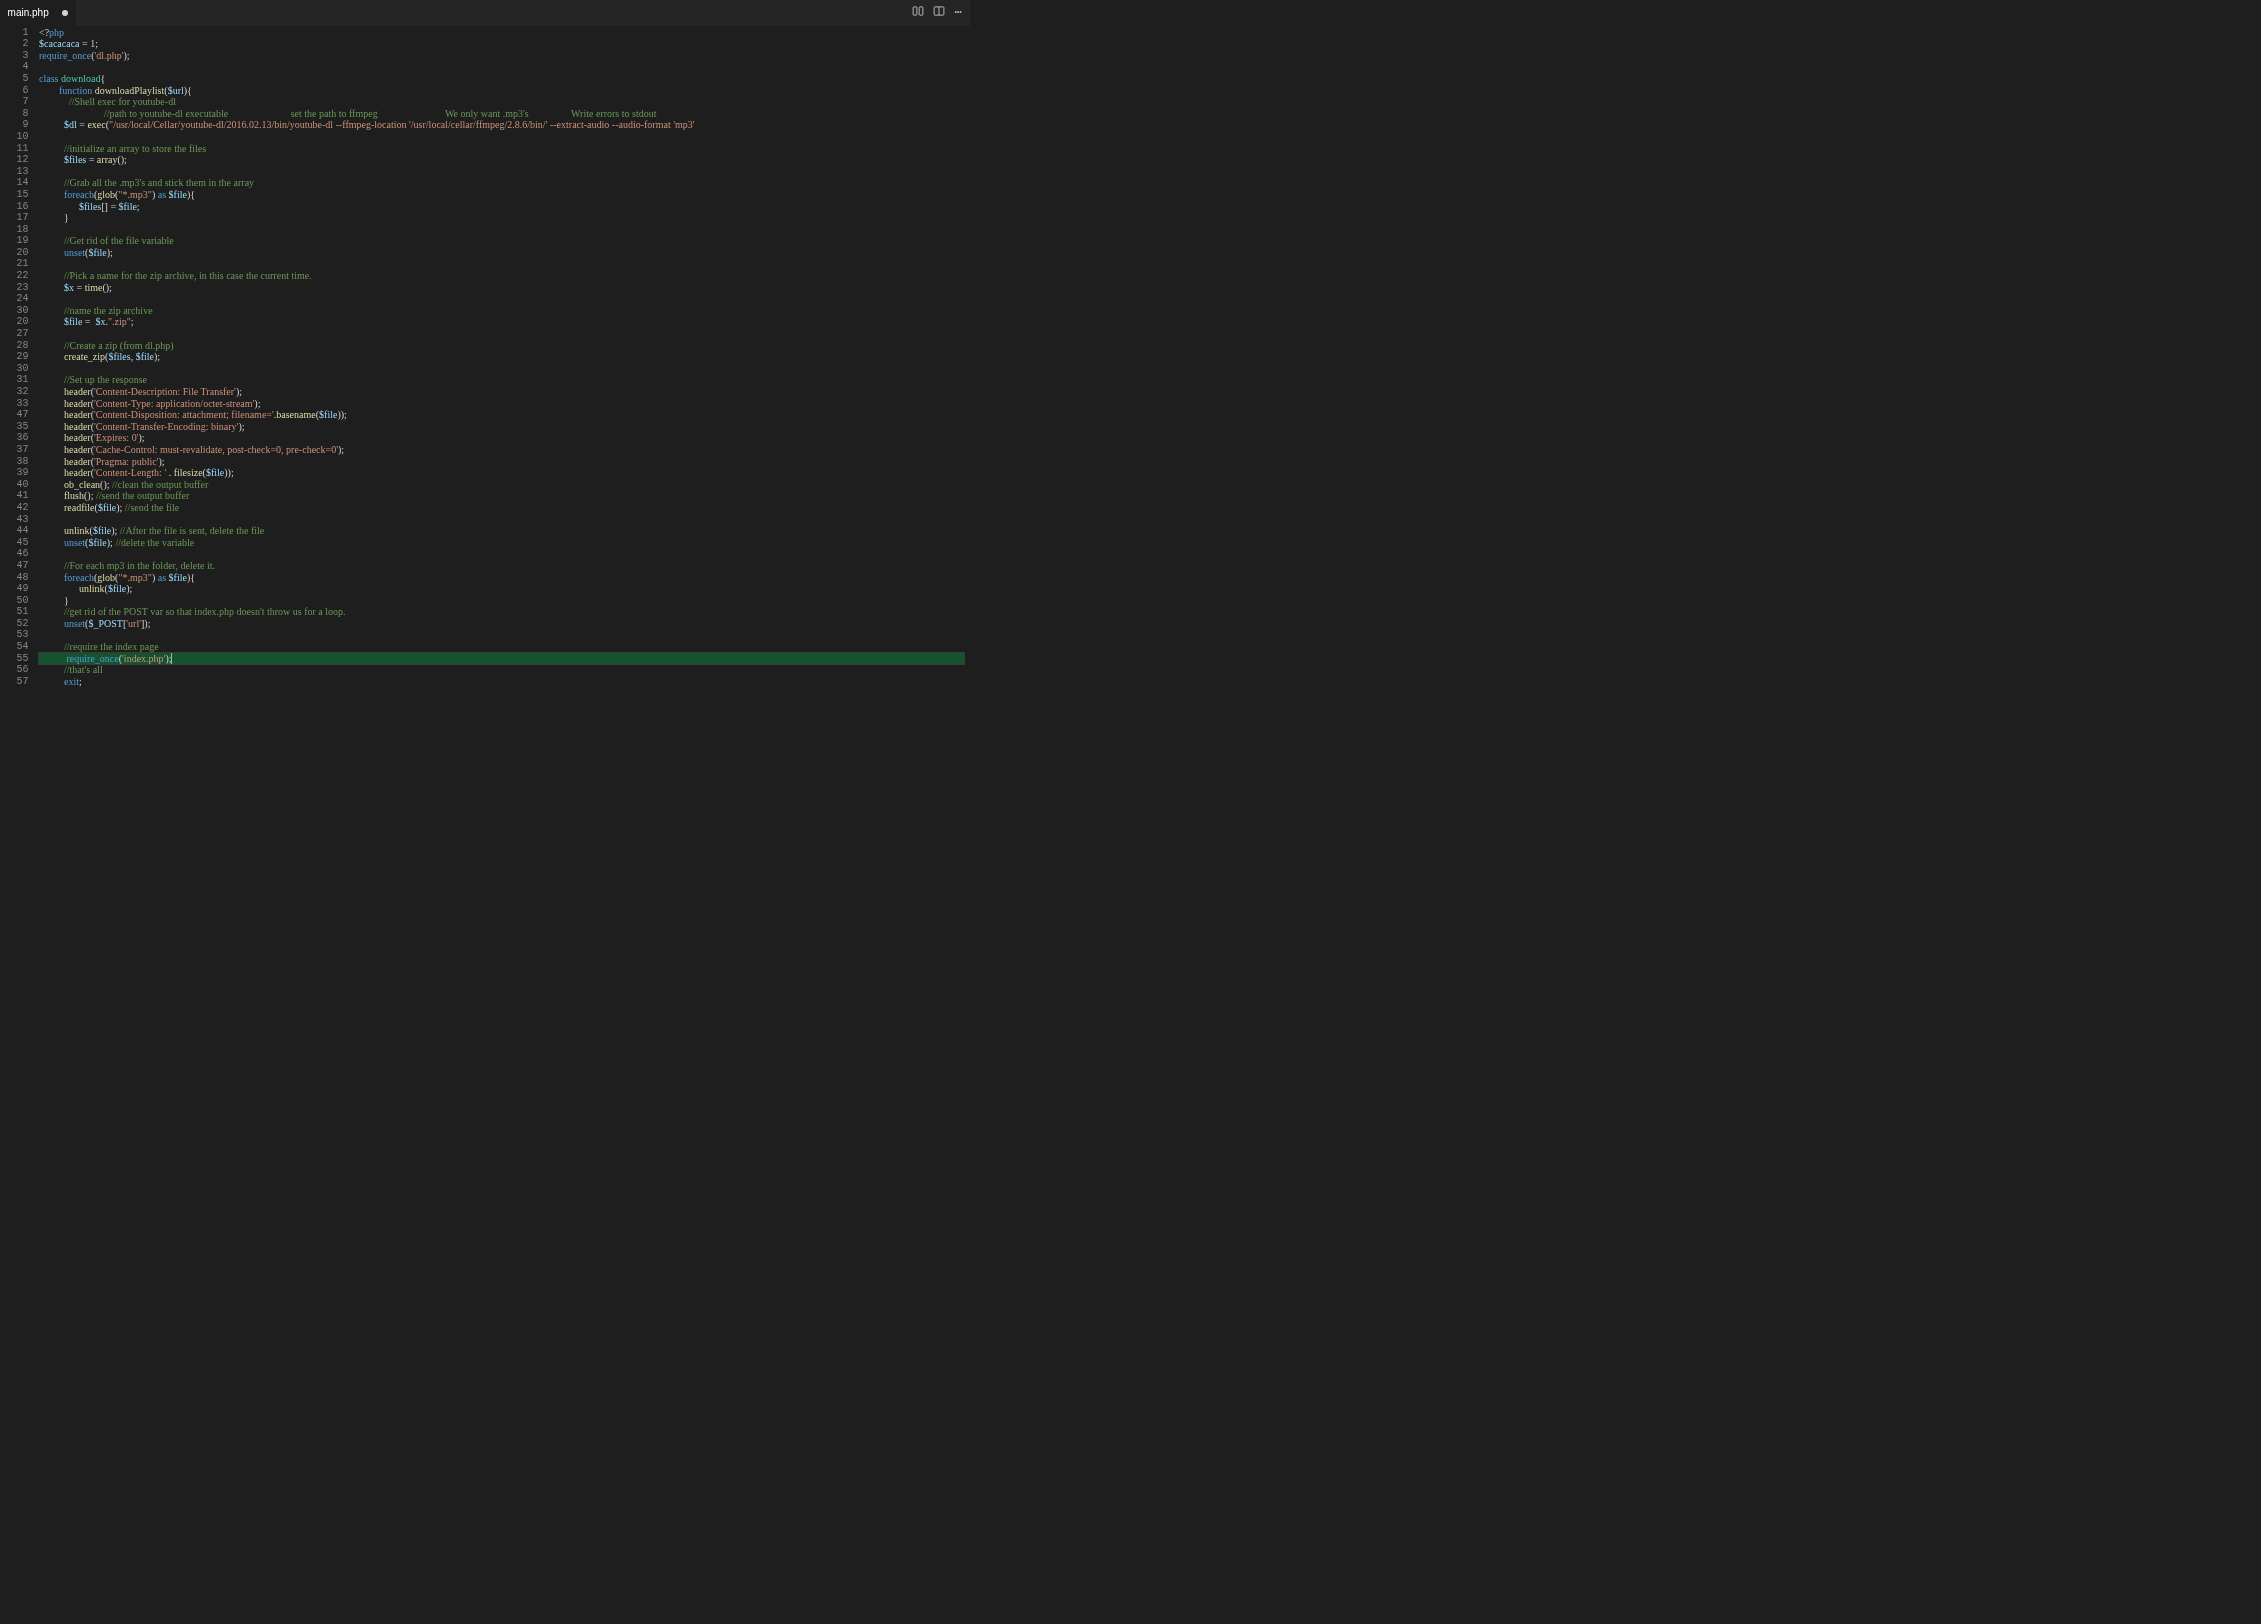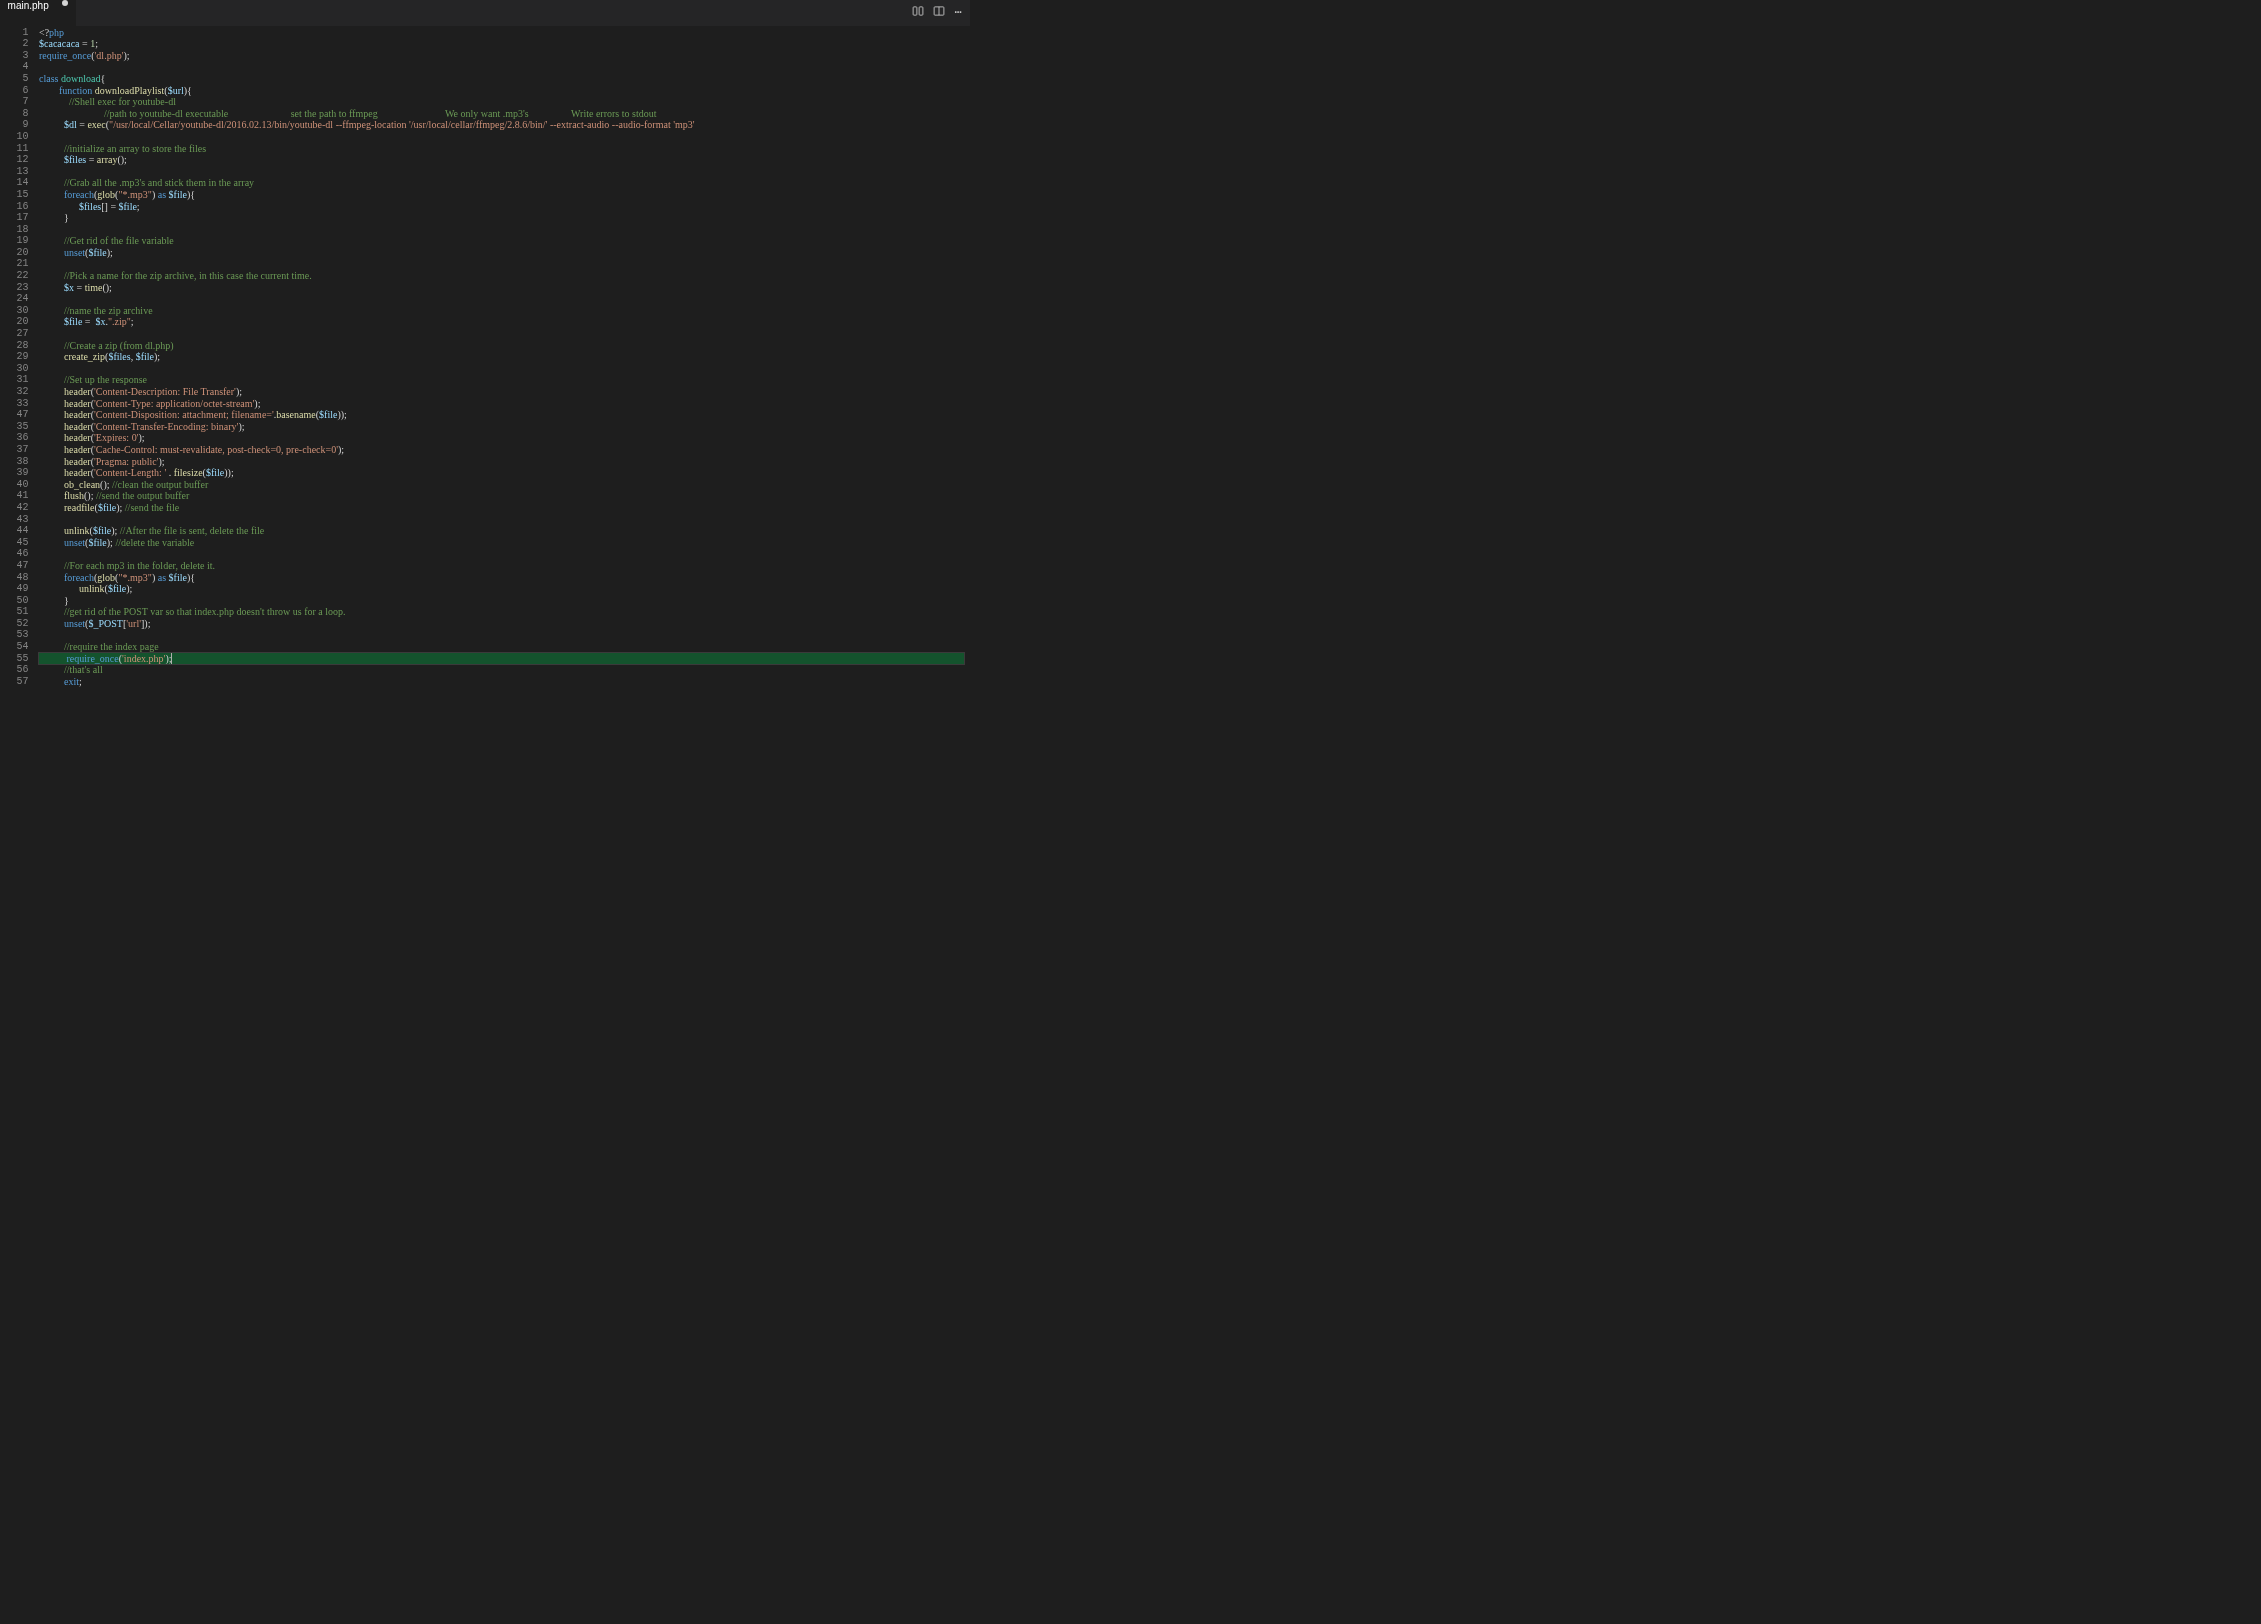--- a/index.html
+++ b/index.html
@@ -14,21 +14,21 @@
 }
 .tab-bar {
   height: 26.6px;
   background: #252526;
   display: flex;
   align-items: center;
   border-bottom: 0.8px solid #1e1e1e;
 }
 .tab {
   display: flex;
-  align-items: flex-start;
+  align-items: center;
   height: 100%;
   padding: 0 7.6px;
   background: #1e1e1e;
   color: #ffffff;
   font-family: -apple-system, BlinkMacSystemFont, 'Segoe UI', sans-serif;
   font-size: 10px;
   min-width: 76px;
   gap: 6px;
 }
 .tab .dot {

